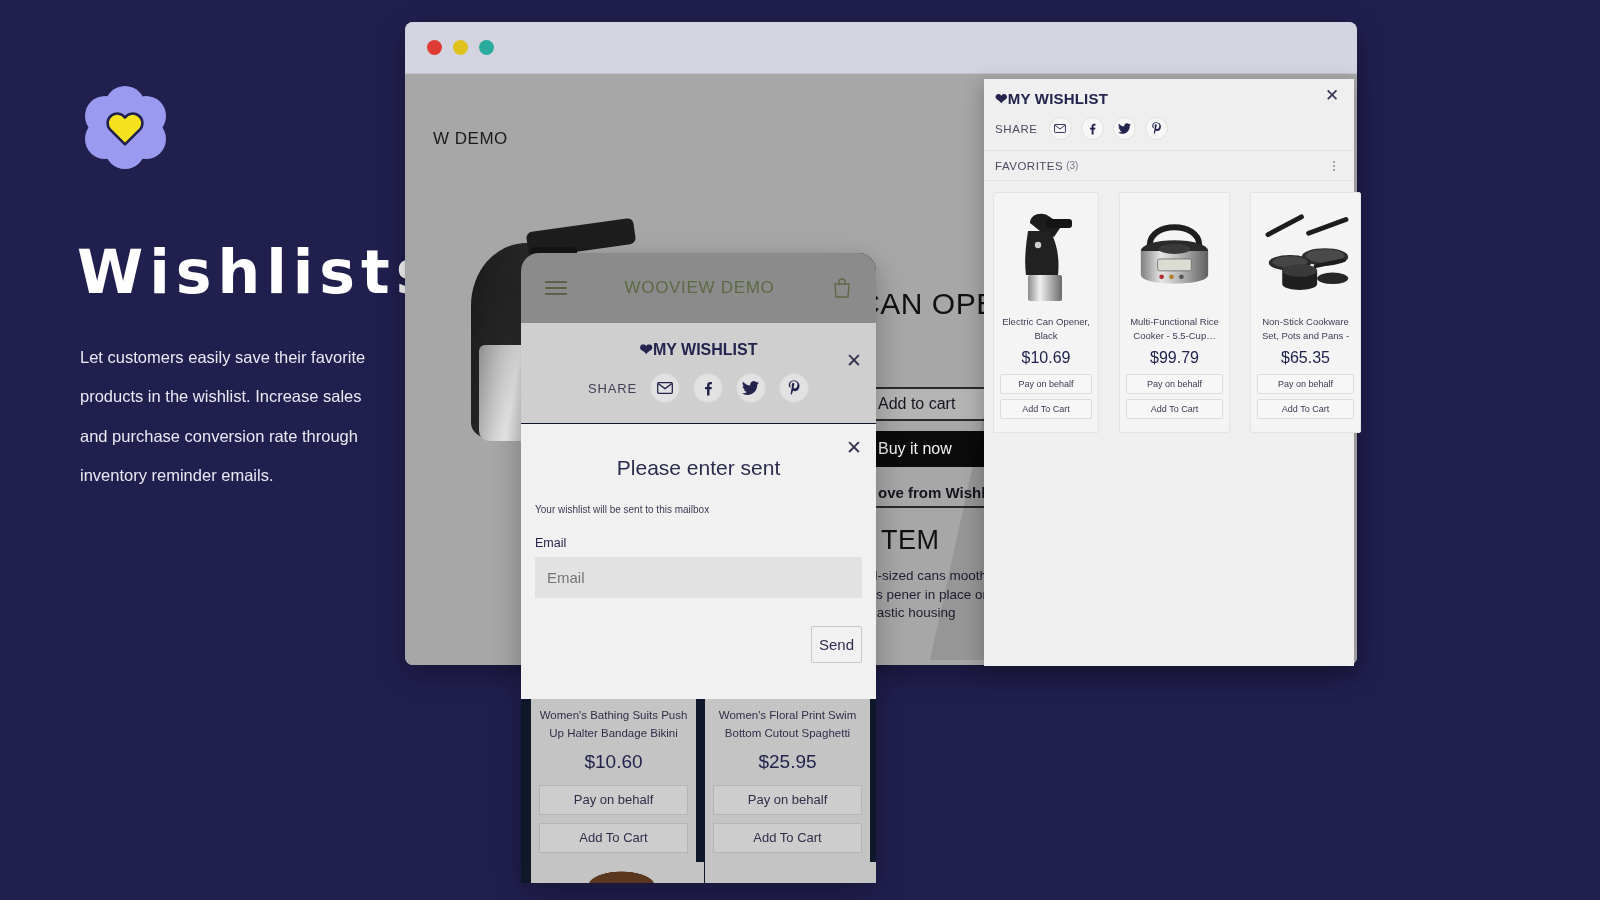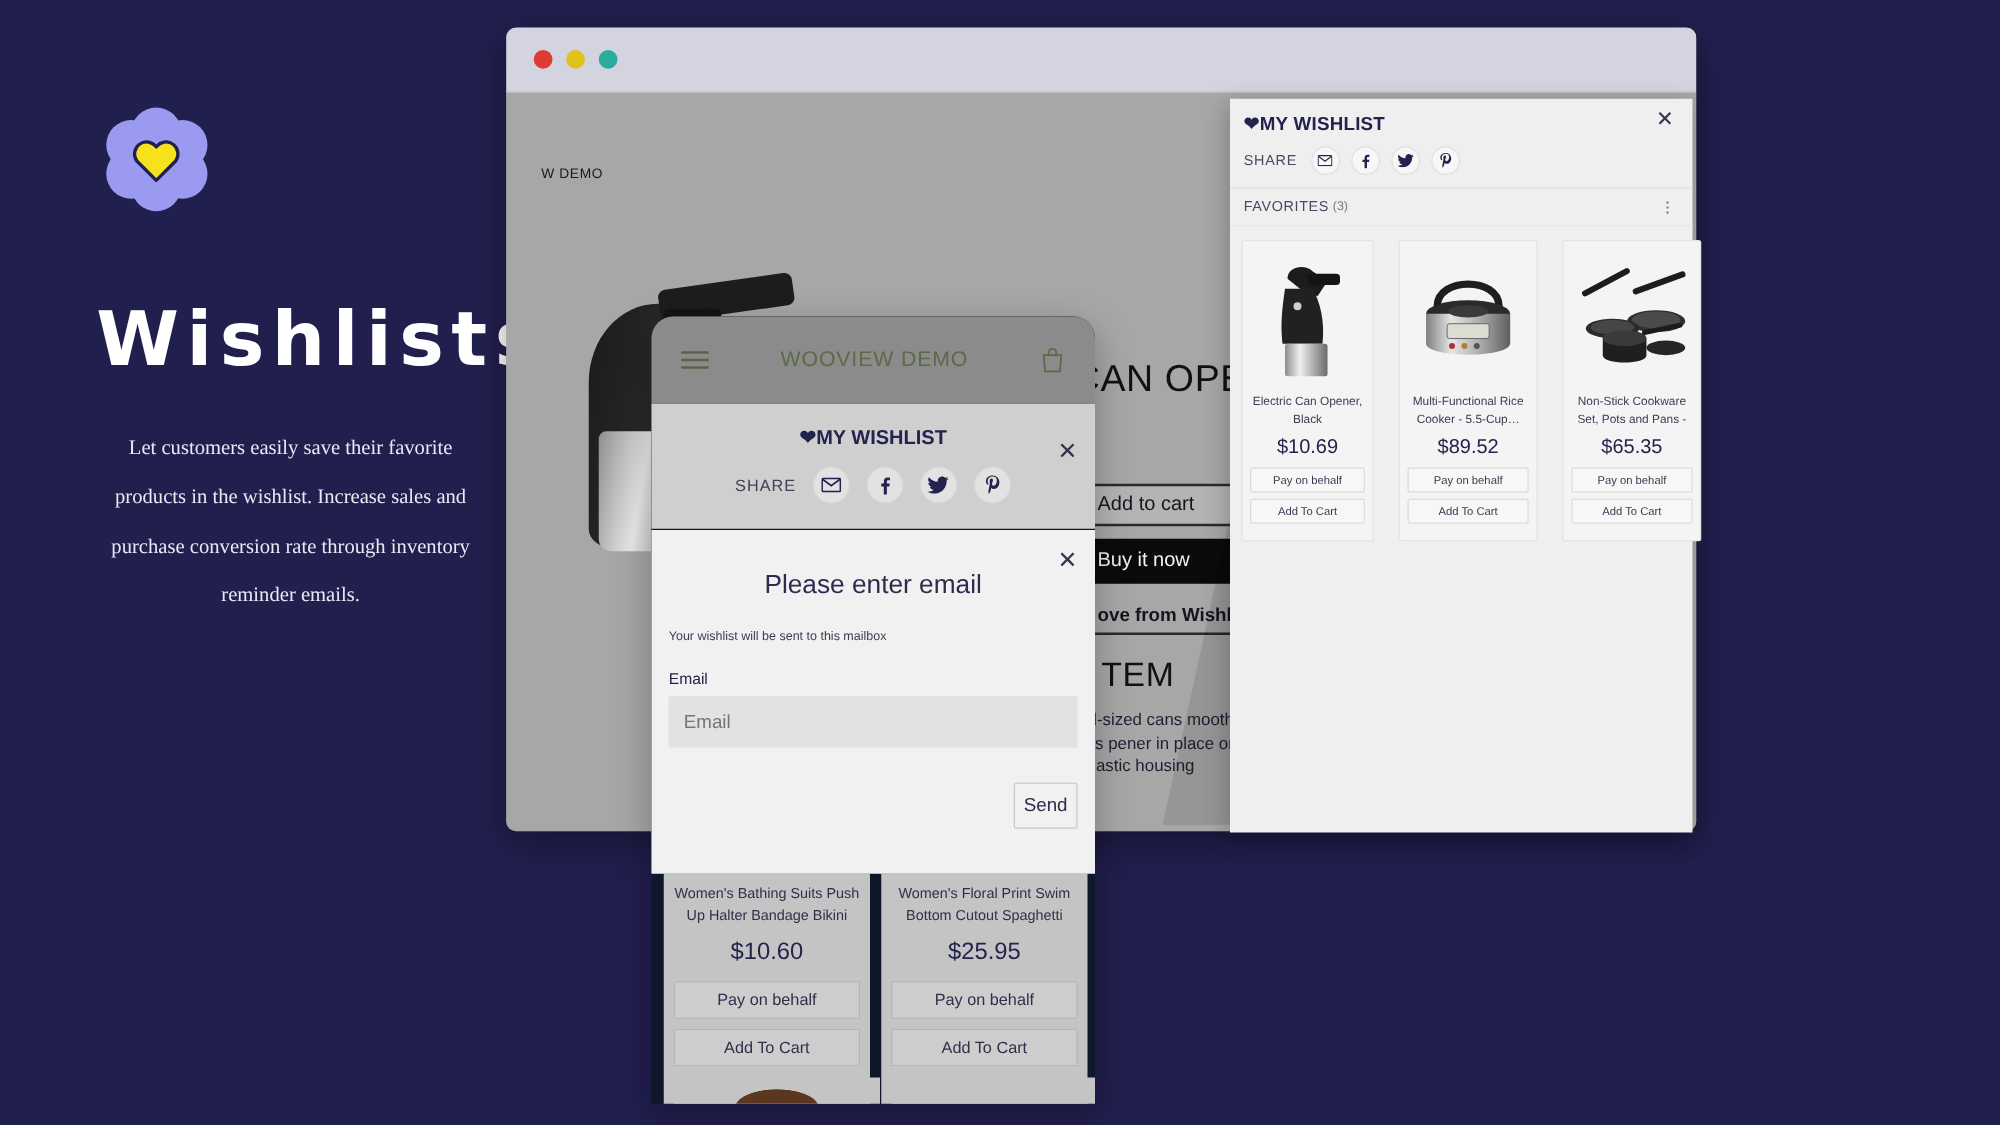--- a/index.html
+++ b/index.html
@@ -36,22 +36,21 @@
   }
   .promo-title {
     position: absolute; left: 77px; top: 242px;
     font-size: 60px; font-weight: 700; color: #ffffff;
     letter-spacing: 6px; line-height: 1;
     font-family: "DejaVu Sans", sans-serif;
   }
   .promo-body {
     position: absolute; left: 80px; top: 338px; width: 305px;
     font-size: 16.5px; line-height: 2.38; color: #e9e9f4;
-    font-family: Liberation Serif, serif;
-    text-align: center;
+    font-family: Liberation Sans, sans-serif;
   }
 
   
   .browser {
     position: absolute; left: 405px; top: 22px; width: 952px; height: 643px;
     background: #a7a7a7; border-radius: 8px;
     box-shadow: 0 8px 28px rgba(0,0,0,.35);
     overflow: hidden;
   }
   .titlebar {
@@ -62,21 +61,21 @@
   .dot.red { background: #dd3b33; }
   .dot.yellow { background: #e0c21c; }
   .dot.green { background: #2aab9e; }
 
   .site { position: absolute; left: 0; top: 53px; right: 0; bottom: 0; background: #a7a7a7; }
   .site-nav {
     position: absolute; top: 48px; left: 0; right: 0; height: 32px;
     display: flex; align-items: center; justify-content: space-between;
     padding: 0 28px;
   }
-  .site-brand { font-size: 11px; color: #1b1b1b; letter-spacing: .5px; }
+  .site-brand { font-size: 17px; color: #1b1b1b; letter-spacing: .5px; }
   .site-menu { font-size: 15px; color: #1b1b1b; letter-spacing: .6px; }
 
   .pdp-title {
     position: absolute; left: 292px; top: 212px;
     font-size: 30px; color: #111; letter-spacing: .5px; white-space: nowrap;
   }
   .pdp-sub {
     position: absolute; left: 476px; top: 450px;
     font-size: 27px; color: #111; letter-spacing: .5px; white-space: nowrap;
   }
@@ -409,21 +408,21 @@
               </linearGradient>
             </defs>
             <rect x="32" y="58" width="34" height="12" rx="2" fill="#dcdcd2" stroke="#666" stroke-width=".8"></rect>
             <circle cx="36" cy="76" r="2.4" fill="#b03030"></circle>
             <circle cx="46" cy="76" r="2.4" fill="#b0802c"></circle>
             <circle cx="56" cy="76" r="2.4" fill="#555"></circle>
             <ellipse cx="49" cy="48" rx="16" ry="5" fill="#3a3a3a"></ellipse>
           </svg>
         </div>
         <div class="wl-name">Multi-Functional Rice Cooker - 5.5-Cup…</div>
-        <div class="wl-price">$89.52</div>
+        <div class="wl-price">$99.79</div>
         <button class="wl-btn">Pay on behalf</button>
         <button class="wl-btn">Add To Cart</button>
       </div>
 
       <div class="wl-card">
         <div class="wl-img">
           <svg width="100" height="108" viewBox="0 0 100 108">
             <rect x="8" y="32" width="44" height="5" rx="2.5" fill="#1c1c1c" transform="rotate(-28 8 32)"></rect>
             <rect x="50" y="30" width="46" height="5" rx="2.5" fill="#1c1c1c" transform="rotate(-20 50 30)"></rect>
             <ellipse cx="70" cy="56" rx="24" ry="9" fill="#2e2e2e"></ellipse>
@@ -506,21 +505,21 @@
         <div class="pg-name">Women's Floral Print Swim Bottom Cutout Spaghetti Strap…</div>
         <div class="pg-price">$25.95</div>
         <button class="pg-btn">Pay on behalf</button>
         <button class="pg-btn">Add To Cart</button>
         <div class="pg-card2"></div>
       </div>
     </div>
 
     <div class="email-modal">
       <div class="em-close">✕</div>
-      <div class="em-title">Please enter email</div>
+      <div class="em-title">Please enter sent</div>
       <div class="em-sub">Your wishlist will be sent to this mailbox</div>
       <div class="em-label">Email</div>
       <input class="em-input" type="text" placeholder="Email" style="">
       <button class="em-send">Send</button>
     </div>
   </div>
 
 </div>
 
 </body></html>

